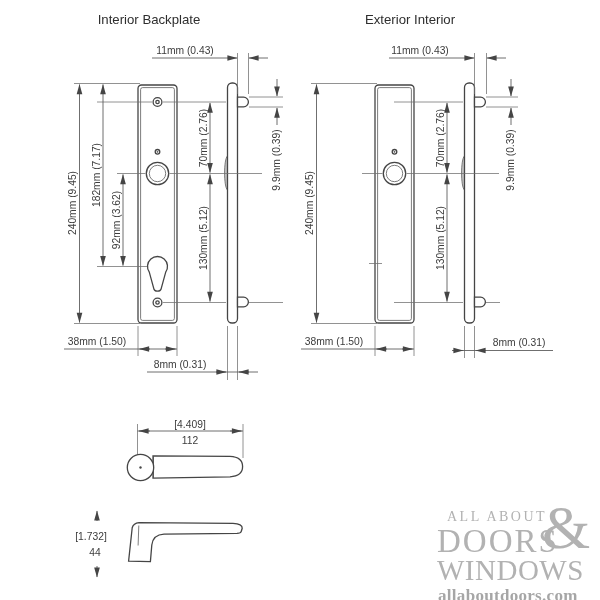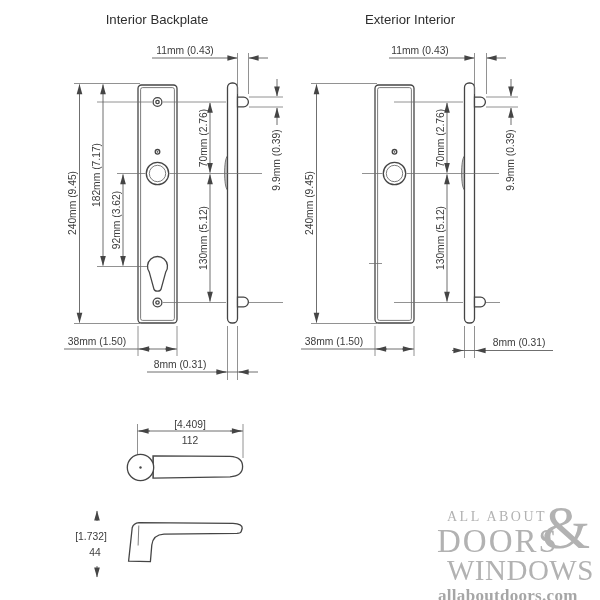--- a/index.html
+++ b/index.html
@@ -1,34 +1,34 @@
 <!DOCTYPE html>
 <html><head>
 <meta charset="utf-8">
 <style>
   html,body{margin:0;padding:0;}
   body{width:600px;height:600px;background:#ffffff;position:relative;overflow:hidden;
        font-family:"Liberation Sans",sans-serif;}
   .title{position:absolute;font-size:13.2px;color:#2e2e2e;text-align:center;width:130px;}
-  #title-interior{left:92px;top:12px;}
+  #title-interior{left:84px;top:12px;}
   #title-exterior{left:345px;top:12px;}
   svg{position:absolute;left:0;top:0;}
   .obj{fill:none;stroke:#454545;stroke-width:1.3;}
   .obj2{fill:none;stroke:#454545;stroke-width:0.7;}
   .objf{fill:#ffffff;stroke:#454545;stroke-width:1.3;}
   .thin{fill:none;stroke:#6e6e6e;stroke-width:0.75;}
   .dim{fill:none;stroke:#5f5f5f;stroke-width:0.9;}
   .dt{font:10.3px "Liberation Sans",sans-serif;fill:#3c3c3c;}
   .boss{fill:#c6c6c6;stroke:#4a4a4a;stroke-width:0.7;}
   
   .logo{position:absolute;left:436px;top:504px;width:164px;height:96px;
         font-family:"Liberation Serif",serif;color:#b2b2b2;line-height:1;}
   .logo .l1{font-size:14px;letter-spacing:2.5px;margin:6px 0 1px 11px;}
   .logo .l2{font-size:33px;letter-spacing:2px;margin-left:1px;}
-  .logo .l3{font-size:29px;letter-spacing:0.5px;margin-left:11px;margin-top:-2px;}
+  .logo .l3{font-size:29px;letter-spacing:0.5px;margin-left:1px;margin-top:-2px;}
   .logo .amp{position:absolute;left:106px;top:-8px;font-size:62px;}
   .logo .url{font-size:17px;font-weight:bold;color:#a6a6a6;letter-spacing:0.3px;margin-left:2px;margin-top:2px;}
 </style>
 </head>
 <body>
 
 <div class="title" id="title-interior">Interior Backplate</div>
 <div class="title" id="title-exterior">Exterior Interior</div>
 
 <svg width="600" height="600" viewBox="0 0 600 600">

